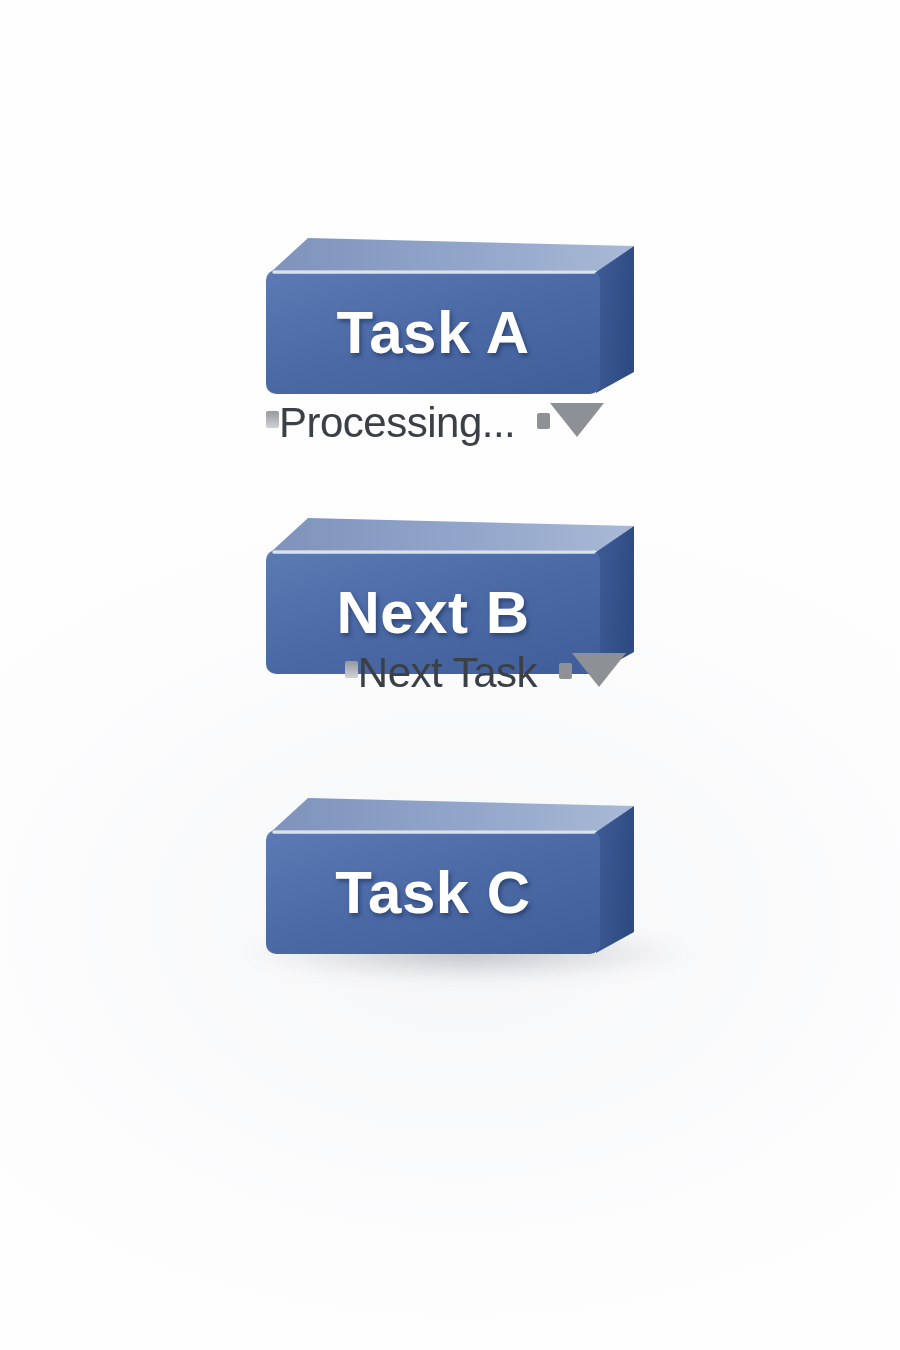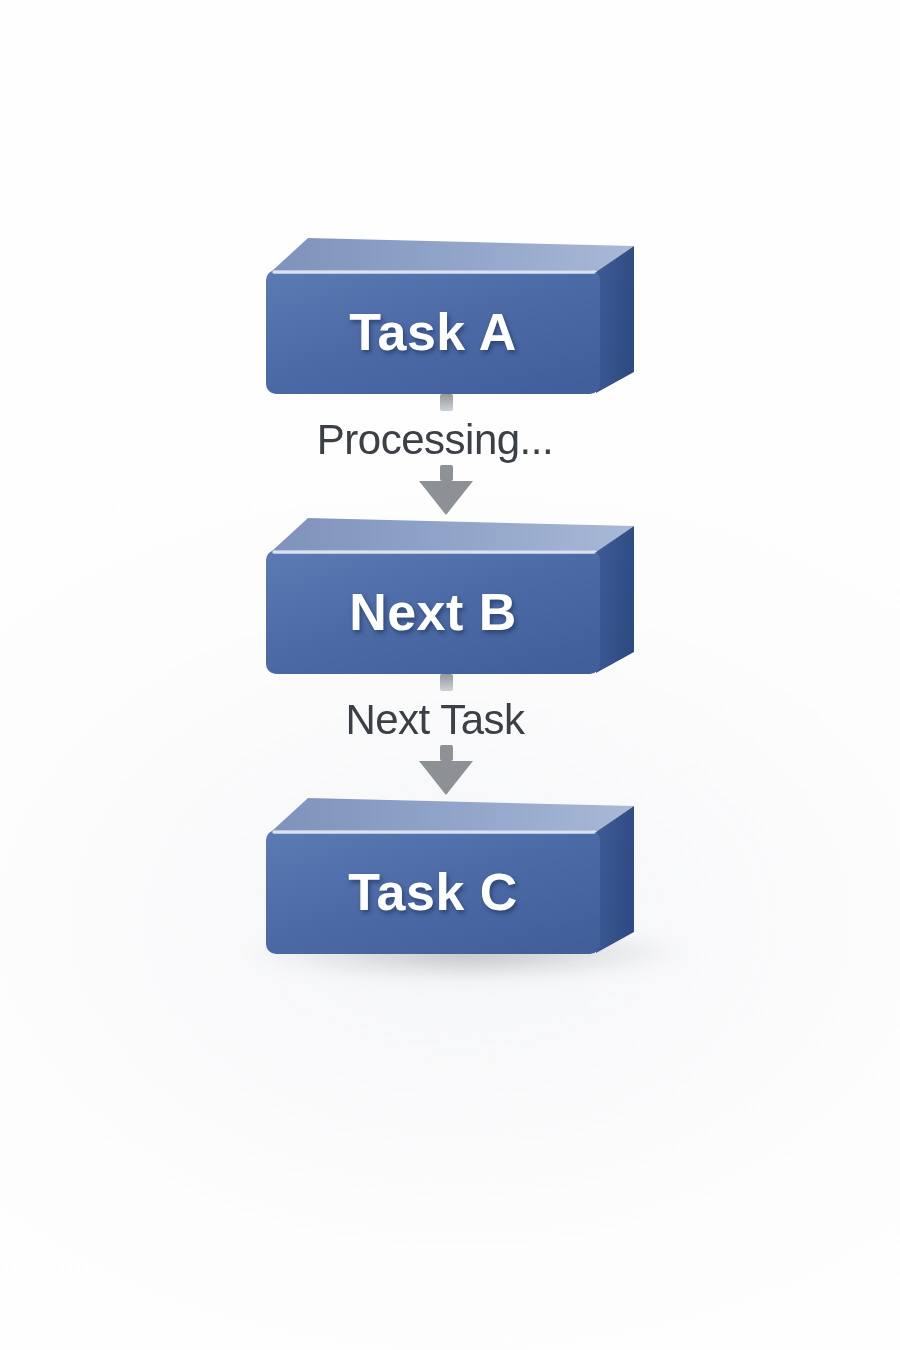--- a/index.html
+++ b/index.html
@@ -9,29 +9,29 @@
     background: radial-gradient(ellipse 820px 560px at 460px 920px, #f5f6f7 0%, #fdfdfe 62%, #fefefe 100%);
     overflow: hidden; position: relative;
   }
   .canvas { position: absolute; left: 0; top: 0; width: 900px; height: 1350px; }
 
   .box { position: absolute; width: 380px; height: 172px; }
   .box-svg { position: absolute; left: 0; top: 0; display: block; }
   .box-label {
     position: absolute; left: 8px; top: 44px; width: 334px; height: 124px;
     display: flex; align-items: center; justify-content: center;
-    font-size: 52px; font-weight: 700; color: #ffffff;
+    font-size: 60px; font-weight: 700; color: #ffffff;
     text-shadow: 2px 3px 4px rgba(24, 42, 80, 0.55);
     letter-spacing: 0.5px;
     user-select: none;
   }
 
   .connector {
     position: absolute; left: 266px; width: 360px;
-    display: flex; flex-direction: column; align-items: center;
+    display: flex; flex-direction: row; align-items: center;
   }
   .stem { width: 13px; border-radius: 2px; }
   .stem-top { height: 17px; background: linear-gradient(180deg, #94989d 0%, #c9ccd0 90%); }
   .stem-bottom { height: 16px; background: #8e9297; margin-top: 3px; }
   .connector-label {
     margin-top: 7px; margin-right: 22px;
     font-size: 42px; line-height: 44px; color: #3b3f46;
     letter-spacing: -0.5px; white-space: nowrap;
     user-select: none;
   }
@@ -105,21 +105,21 @@
         </linearGradient>
       </defs>
       <polygon points="14,45 50,12 376,20 340,45" fill="url(#topB)"></polygon>
       <polygon points="338,46 376,20 376,146 338,167" fill="url(#sideB)"></polygon>
       <rect x="8" y="44" width="334" height="124" rx="10" fill="url(#frontB)"></rect>
       <path d="M16,46 L336,46" stroke="#e9eef6" stroke-width="3.5" stroke-linecap="round" opacity="0.9"></path>
     </svg>
     <span class="box-label">Next B</span>
   </div>
 
-  <div class="connector" style="top:674px;">
+  <div class="connector" style="top:644px;justify-content:flex-end;">
     <div class="stem stem-top"></div>
     <div class="connector-label">Next Task</div>
     <div class="stem stem-bottom"></div>
     <div class="arrow-head"></div>
   </div>
 
   <div class="ground-shadow"></div>
 
   <div class="box" style="left:258px; top:786px;">
     <svg class="box-svg" width="380" height="172" viewBox="0 0 380 172">

